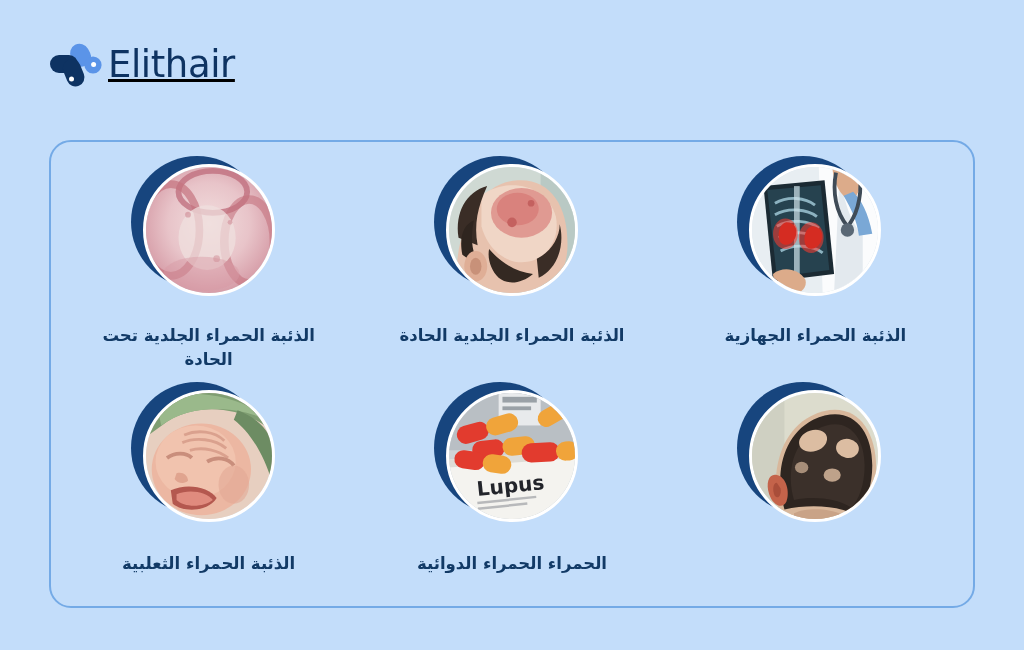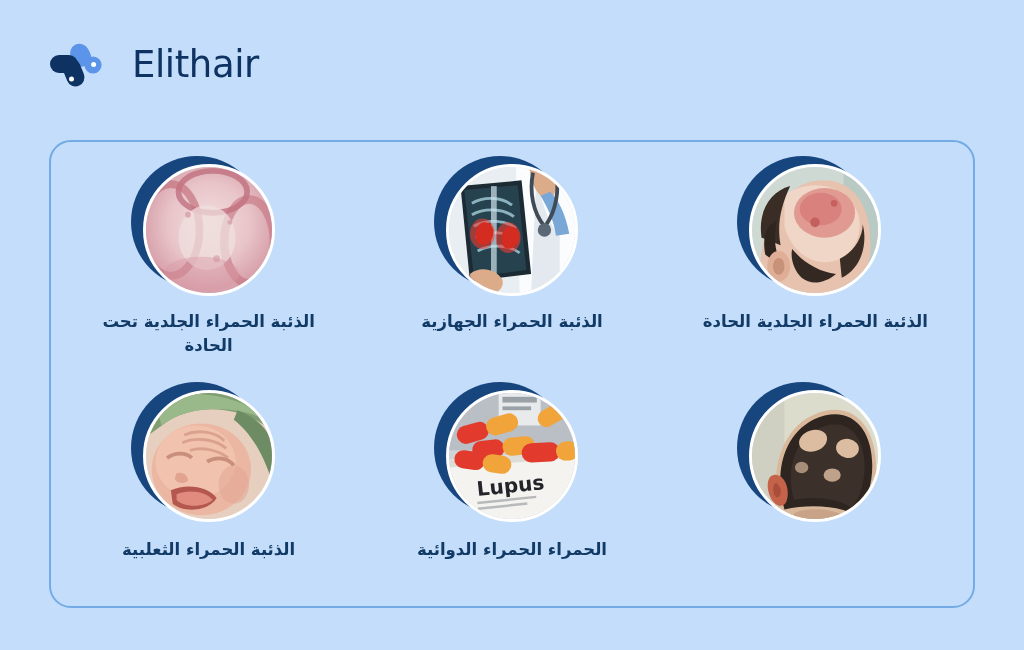--- a/index.html
+++ b/index.html
@@ -25,21 +25,22 @@
     height: 128px;
     display: flex;
     align-items: center;
     justify-content: space-between;
     padding: 0 44px 0 48px;
   }
 
   .brand {
     display: flex;
     align-items: center;
-    gap: 30px;
+    gap: 6px;
+    text-decoration: underline;
   }
   .brand-mark {
     width: 54px;
     height: 54px;
     flex: 0 0 54px;
     position: relative;
   }
   .brand-name {
     font-size: 37px;
     font-weight: 400;
@@ -143,20 +144,21 @@
   .photo svg { display: block; width: 100%; height: 100%; }
 
   .caption {
     direction: rtl;
     text-align: center;
     color: #123a66;
     font-size: 16.5px;
     font-weight: 700;
     line-height: 1.45;
     max-width: 250px;
+    margin-top: 14px;
   }
 
   
   .row2 .photo-wrap { margin-bottom: 16px; }
 </style>
 </head>
 <body>
 
 <div class="header">
 
@@ -209,84 +211,84 @@
         </div>
       </div>
       <div class="caption">الذئبة الحمراء الجلدية تحت الحادة</div>
     </div>
 
     <div class="cell">
       <div class="photo-wrap">
         <div class="crescent"></div>
         <div class="photo">
           <svg viewBox="0 0 132 132" xmlns="http://www.w3.org/2000/svg" aria-hidden="true">
-            <rect width="132" height="132" fill="#e8eef2"></rect>
-
-            <path d="M70 0 L132 0 L132 132 L74 132 Z" fill="#fbfcfd"></path>
-            <path d="M92 0 C94 34 104 58 116 72 L116 132 L86 132 Z" fill="#e3e9ee"></path>
-
-            <path d="M84 0 C86 18 92 30 104 36 C114 28 116 12 114 0 Z" fill="#dcab8a"></path>
-
-            <path d="M96 30 C104 44 110 56 112 72 L126 70 C122 48 114 34 106 26 Z" fill="#7aa8d6"></path>
-
-            <path d="M88 6 C84 26 88 48 100 62" fill="none" stroke="#3f4b57" stroke-width="4"></path>
-            <path d="M112 4 C116 24 112 46 102 60" fill="none" stroke="#3f4b57" stroke-width="4"></path>
-            <circle cx="100" cy="66" r="7" fill="#5a6875"></circle>
-
-            <path d="M12 20 L76 14 L86 112 L22 120 Z" fill="#1b2a33"></path>
-            <path d="M16 24 L72 19 L81 108 L26 115 Z" fill="#26424f"></path>
-
-            <g stroke="#9fc6d4" stroke-width="3" fill="none" opacity="0.85">
-              <path d="M24 38 C38 30 56 32 66 40"></path>
-              <path d="M24 50 C38 42 58 44 68 52"></path>
-              <path d="M26 62 C40 54 60 56 70 64"></path>
-              <path d="M28 74 C42 66 62 68 72 76"></path>
-              <path d="M30 88 C44 80 64 82 74 90"></path>
-            </g>
-            <rect x="44" y="20" width="6" height="94" fill="#cfe3ea" opacity="0.7"></rect>
-
-            <g>
-              <ellipse cx="35" cy="70" rx="13" ry="16" fill="#ff3b2e" opacity="0.55"></ellipse>
-              <ellipse cx="62" cy="74" rx="13" ry="16" fill="#ff3b2e" opacity="0.55"></ellipse>
-              <path d="M36 58 C45 58 48 66 46 72 C44 80 36 84 31 80 C26 76 27 60 36 58 Z" fill="#d52c22"></path>
-              <path d="M63 62 C72 62 75 70 73 76 C71 84 63 88 58 84 C53 80 54 64 63 62 Z" fill="#d52c22"></path>
-            </g>
-
-            <path d="M22 112 C32 104 48 106 56 118 C58 126 52 132 44 132 L24 132 Z" fill="#dcab8a"></path>
-          </svg>
-        </div>
-      </div>
-      <div class="caption">الذئبة الحمراء الجهازية</div>
-    </div>
-
-    <div class="cell">
-      <div class="photo-wrap">
-        <div class="crescent"></div>
-        <div class="photo">
-          <svg viewBox="0 0 132 132" xmlns="http://www.w3.org/2000/svg" aria-hidden="true">
             <rect width="132" height="132" fill="#cfd9d3"></rect>
             <rect x="96" y="0" width="36" height="132" fill="#b9c9c4"></rect>
             <path d="M8 132 C4 66 30 16 72 14 C108 12 126 44 124 86 C122 118 104 132 86 132 Z" fill="#e7c2ae"></path>
             <path d="M34 30 C60 10 102 18 112 52 C116 72 106 92 88 98 C62 106 40 86 34 62 Z" fill="#f0d6c6"></path>
             <ellipse cx="76" cy="48" rx="32" ry="26" fill="#e09a92"></ellipse>
             <ellipse cx="72" cy="44" rx="22" ry="17" fill="#d9827d"></ellipse>
             <circle cx="66" cy="58" r="5" fill="#c4615f"></circle>
             <circle cx="86" cy="38" r="3.5" fill="#c4615f"></circle>
             <path d="M10 74 C6 48 18 26 40 20 C30 42 26 60 30 82 Z" fill="#3a2d26"></path>
             <path d="M14 92 C10 72 16 60 26 56 C22 76 24 92 34 106 Z" fill="#2f251f"></path>
             <path d="M92 96 C106 90 116 74 116 60 C122 84 112 108 94 116 Z" fill="#3a2d26"></path>
             <path d="M52 116 C44 108 40 96 42 86 C54 100 70 110 88 112 C76 122 62 124 52 116 Z" fill="#342922"></path>
             <ellipse cx="28" cy="104" rx="12" ry="16" fill="#dfae96"></ellipse>
             <ellipse cx="28" cy="104" rx="6" ry="9" fill="#c89179"></ellipse>
           </svg>
         </div>
       </div>
       <div class="caption">الذئبة الحمراء الجلدية الحادة</div>
     </div>
 
+    <div class="cell">
+      <div class="photo-wrap">
+        <div class="crescent"></div>
+        <div class="photo">
+          <svg viewBox="0 0 132 132" xmlns="http://www.w3.org/2000/svg" aria-hidden="true">
+            <rect width="132" height="132" fill="#e8eef2"></rect>
+
+            <path d="M70 0 L132 0 L132 132 L74 132 Z" fill="#fbfcfd"></path>
+            <path d="M92 0 C94 34 104 58 116 72 L116 132 L86 132 Z" fill="#e3e9ee"></path>
+
+            <path d="M84 0 C86 18 92 30 104 36 C114 28 116 12 114 0 Z" fill="#dcab8a"></path>
+
+            <path d="M96 30 C104 44 110 56 112 72 L126 70 C122 48 114 34 106 26 Z" fill="#7aa8d6"></path>
+
+            <path d="M88 6 C84 26 88 48 100 62" fill="none" stroke="#3f4b57" stroke-width="4"></path>
+            <path d="M112 4 C116 24 112 46 102 60" fill="none" stroke="#3f4b57" stroke-width="4"></path>
+            <circle cx="100" cy="66" r="7" fill="#5a6875"></circle>
+
+            <path d="M12 20 L76 14 L86 112 L22 120 Z" fill="#1b2a33"></path>
+            <path d="M16 24 L72 19 L81 108 L26 115 Z" fill="#26424f"></path>
+
+            <g stroke="#9fc6d4" stroke-width="3" fill="none" opacity="0.85">
+              <path d="M24 38 C38 30 56 32 66 40"></path>
+              <path d="M24 50 C38 42 58 44 68 52"></path>
+              <path d="M26 62 C40 54 60 56 70 64"></path>
+              <path d="M28 74 C42 66 62 68 72 76"></path>
+              <path d="M30 88 C44 80 64 82 74 90"></path>
+            </g>
+            <rect x="44" y="20" width="6" height="94" fill="#cfe3ea" opacity="0.7"></rect>
+
+            <g>
+              <ellipse cx="35" cy="70" rx="13" ry="16" fill="#ff3b2e" opacity="0.55"></ellipse>
+              <ellipse cx="62" cy="74" rx="13" ry="16" fill="#ff3b2e" opacity="0.55"></ellipse>
+              <path d="M36 58 C45 58 48 66 46 72 C44 80 36 84 31 80 C26 76 27 60 36 58 Z" fill="#d52c22"></path>
+              <path d="M63 62 C72 62 75 70 73 76 C71 84 63 88 58 84 C53 80 54 64 63 62 Z" fill="#d52c22"></path>
+            </g>
+
+            <path d="M22 112 C32 104 48 106 56 118 C58 126 52 132 44 132 L24 132 Z" fill="#dcab8a"></path>
+          </svg>
+        </div>
+      </div>
+      <div class="caption">الذئبة الحمراء الجهازية</div>
+    </div>
+
     <div class="cell row2">
       <div class="photo-wrap">
         <div class="crescent"></div>
         <div class="photo">
           <svg viewBox="0 0 132 132" xmlns="http://www.w3.org/2000/svg" aria-hidden="true">
             <rect width="132" height="132" fill="#e7cfc0"></rect>
 
             <path d="M0 0 L132 0 L132 40 C104 16 58 8 22 30 L0 46 Z" fill="#7f9e72"></path>
             <path d="M10 6 C50 -6 104 4 126 28 C96 14 48 10 16 34 Z" fill="#9ab98b"></path>
             <path d="M96 18 C116 26 128 38 132 52 L132 94 C124 64 108 40 92 28 Z" fill="#6d8c63"></path>

